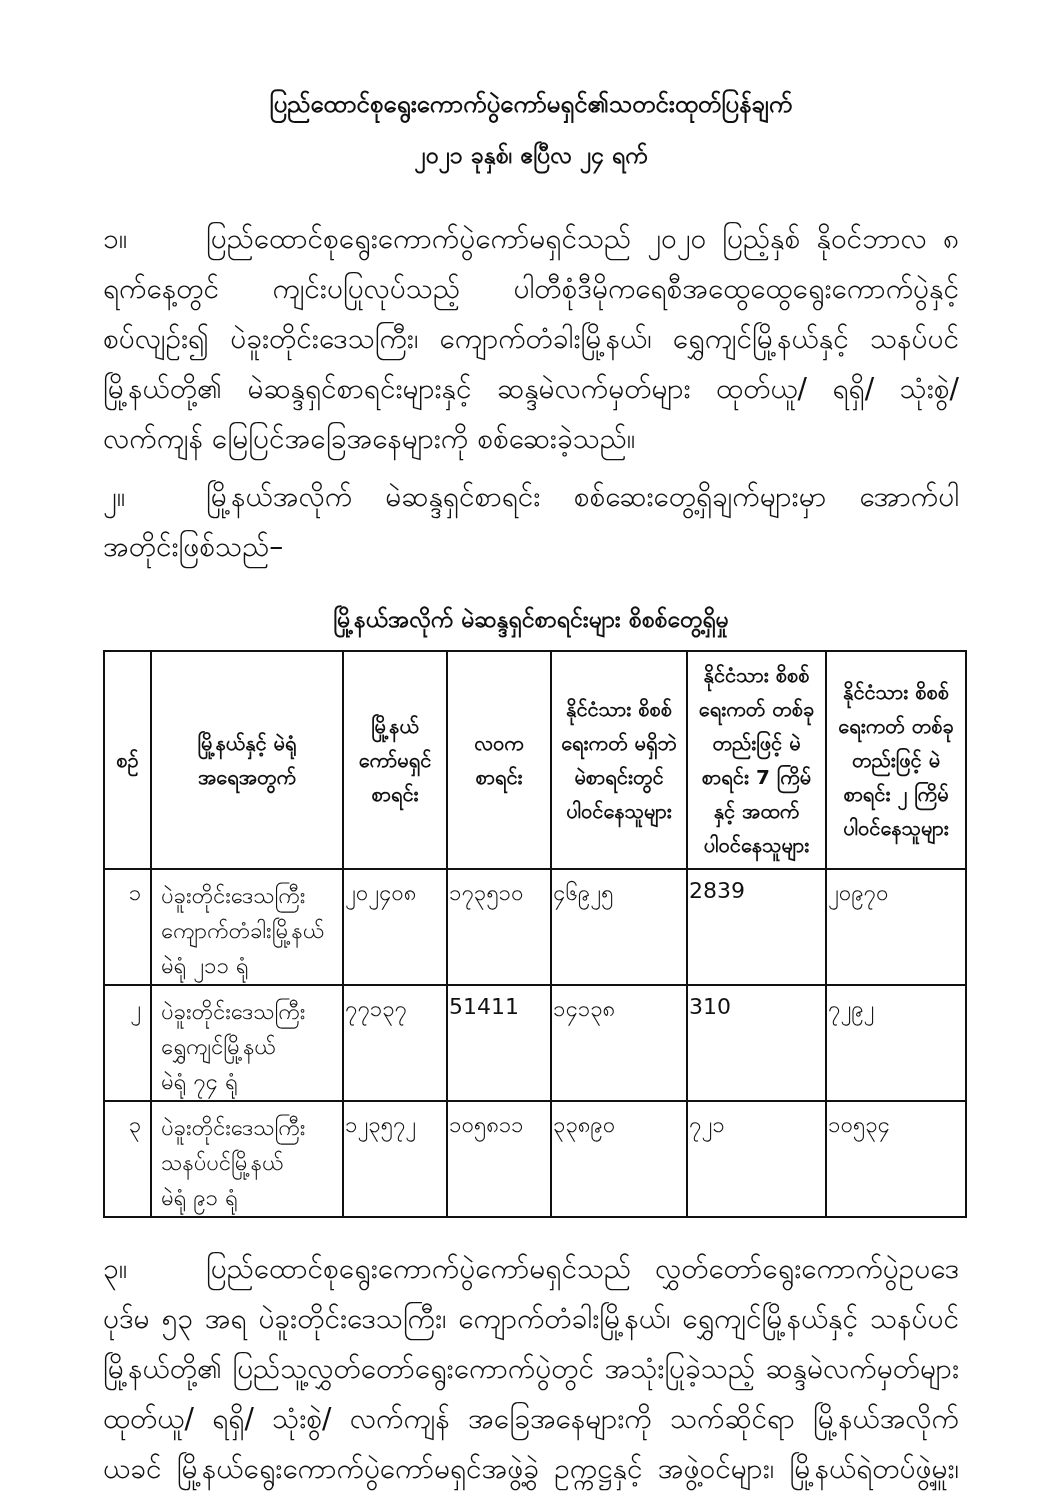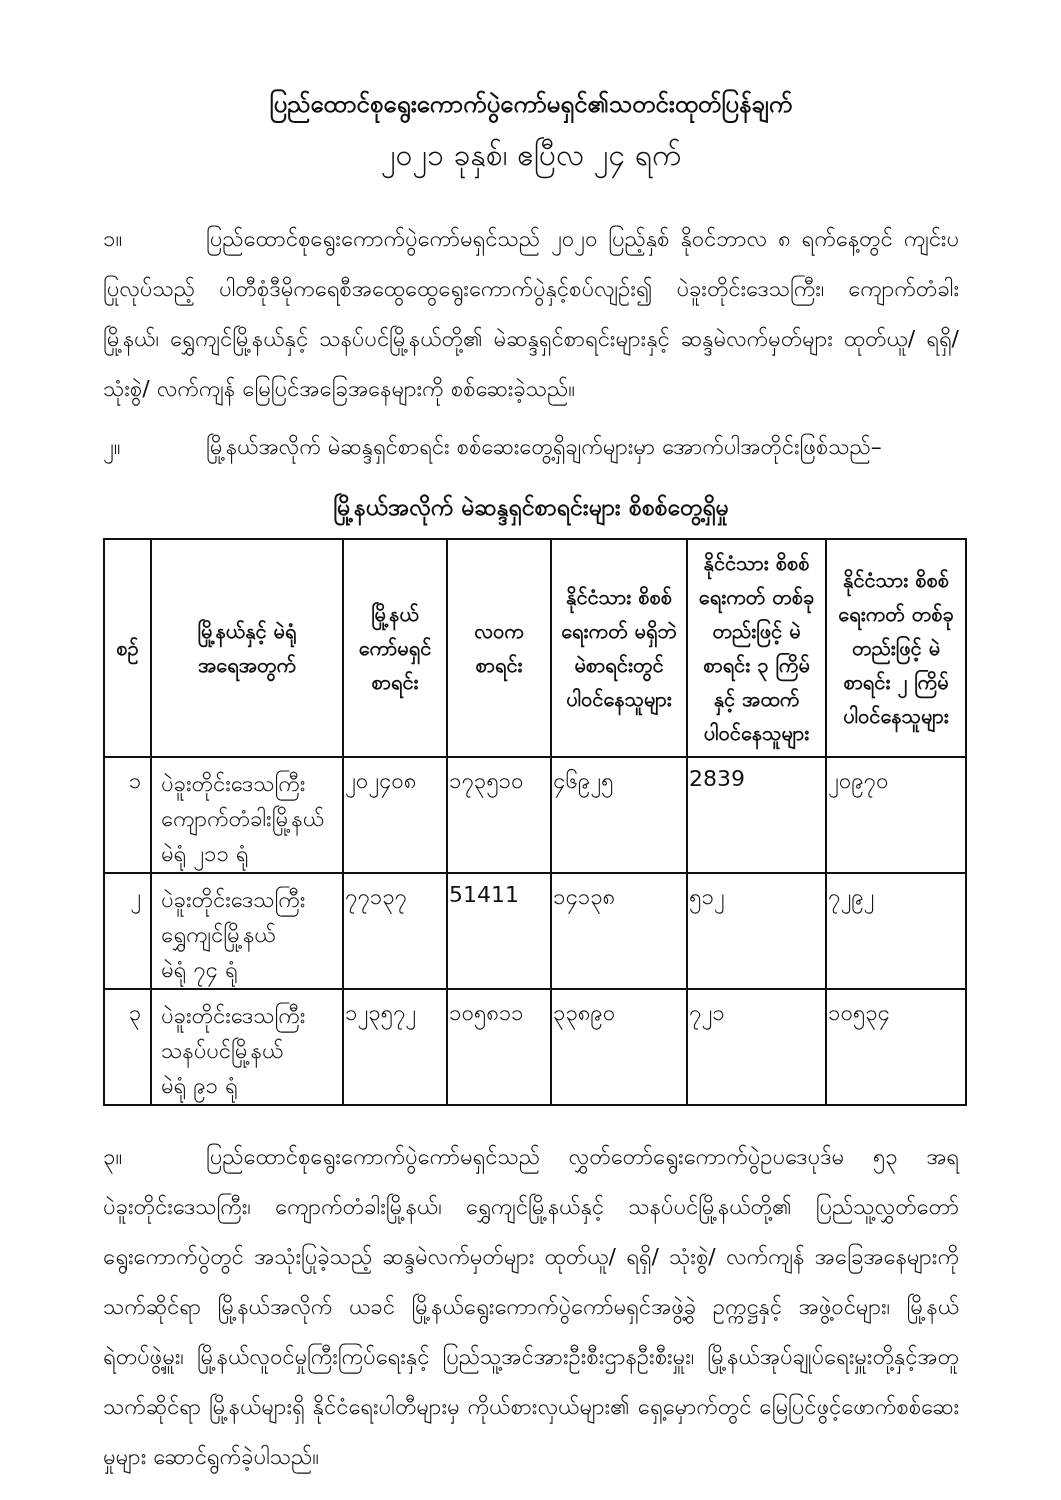--- a/index.html
+++ b/index.html
@@ -19,44 +19,44 @@
     overflow: hidden;
   }
   .doc-title {
     text-align: center;
     font-weight: 700;
     font-size: 24px;
     line-height: 32px;
   }
   .doc-date {
     text-align: center;
-    font-weight: 400;
-    font-size: 30px;
+    font-weight: 700;
+    font-size: 23px;
     line-height: 30px;
     margin-top: 20px;
   }
   .para {
-    font-size: 22px;
+    font-size: 28px;
     line-height: 50px;
     text-align: justify;
     margin: 0;
   }
   .para-1 { margin-top: 44px; }
   .para-2 { margin-top: 8px; }
   .para-3 { margin-top: 26px; }
   .para-num {
     display: inline-block;
     width: 103px;
   }
   .table-title {
     text-align: center;
     font-weight: 700;
     font-size: 23px;
     line-height: 34px;
-    margin-top: 18px;
+    margin-top: 30px;
   }
   table.data-table {
     width: 100%;
     border-collapse: collapse;
     table-layout: fixed;
     margin-top: 14px;
   }
   table.data-table th,
   table.data-table td {
     border: 2px solid #111111;
@@ -116,21 +116,21 @@
       <col class="col-three">
       <col class="col-two">
     </colgroup>
     <thead>
       <tr>
         <th>စဉ်</th>
         <th>မြို့နယ်နှင့် မဲရုံအရေအတွက်</th>
         <th>မြို့နယ် ကော်မရှင် စာရင်း</th>
         <th>လဝက စာရင်း</th>
         <th>နိုင်ငံသား စိစစ်ရေးကတ် မရှိဘဲ မဲစာရင်းတွင် ပါဝင်နေသူများ</th>
-        <th>နိုင်ငံသား စိစစ်ရေးကတ် တစ်ခုတည်းဖြင့် မဲစာရင်း ၃ ကြိမ် နှင့် အထက် ပါဝင်နေသူများ</th>
+        <th>နိုင်ငံသား စိစစ်ရေးကတ် တစ်ခုတည်းဖြင့် မဲစာရင်း 7 ကြိမ် နှင့် အထက် ပါဝင်နေသူများ</th>
         <th>နိုင်ငံသား စိစစ်ရေးကတ် တစ်ခုတည်းဖြင့် မဲစာရင်း ၂ ကြိမ် ပါဝင်နေသူများ</th>
       </tr>
     </thead>
     <tbody>
       <tr class="data-row">
         <td class="serial-cell">၁</td>
         <td class="township-cell">
           <div class="township-line">ပဲခူးတိုင်းဒေသကြီး</div>
           <div class="township-line">ကျောက်တံခါးမြို့နယ်</div>
           <div class="township-line">မဲရုံ ၂၁၁  ရုံ</div>
@@ -144,21 +144,21 @@
       <tr class="data-row">
         <td class="serial-cell">၂</td>
         <td class="township-cell">
           <div class="township-line">ပဲခူးတိုင်းဒေသကြီး</div>
           <div class="township-line">ရွှေကျင်မြို့နယ်</div>
           <div class="township-line">မဲရုံ ၇၄  ရုံ</div>
         </td>
         <td class="num-cell">၇၇၁၃၇</td>
         <td class="num-cell">51411</td>
         <td class="num-cell">၁၄၁၃၈</td>
-        <td class="num-cell">၅၁၂</td>
+        <td class="num-cell">310</td>
         <td class="num-cell">၇၂၉၂</td>
       </tr>
       <tr class="data-row">
         <td class="serial-cell">၃</td>
         <td class="township-cell">
           <div class="township-line">ပဲခူးတိုင်းဒေသကြီး</div>
           <div class="township-line">သနပ်ပင်မြို့နယ်</div>
           <div class="township-line">မဲရုံ ၉၁  ရုံ</div>
         </td>
         <td class="num-cell">၁၂၃၅၇၂</td>

